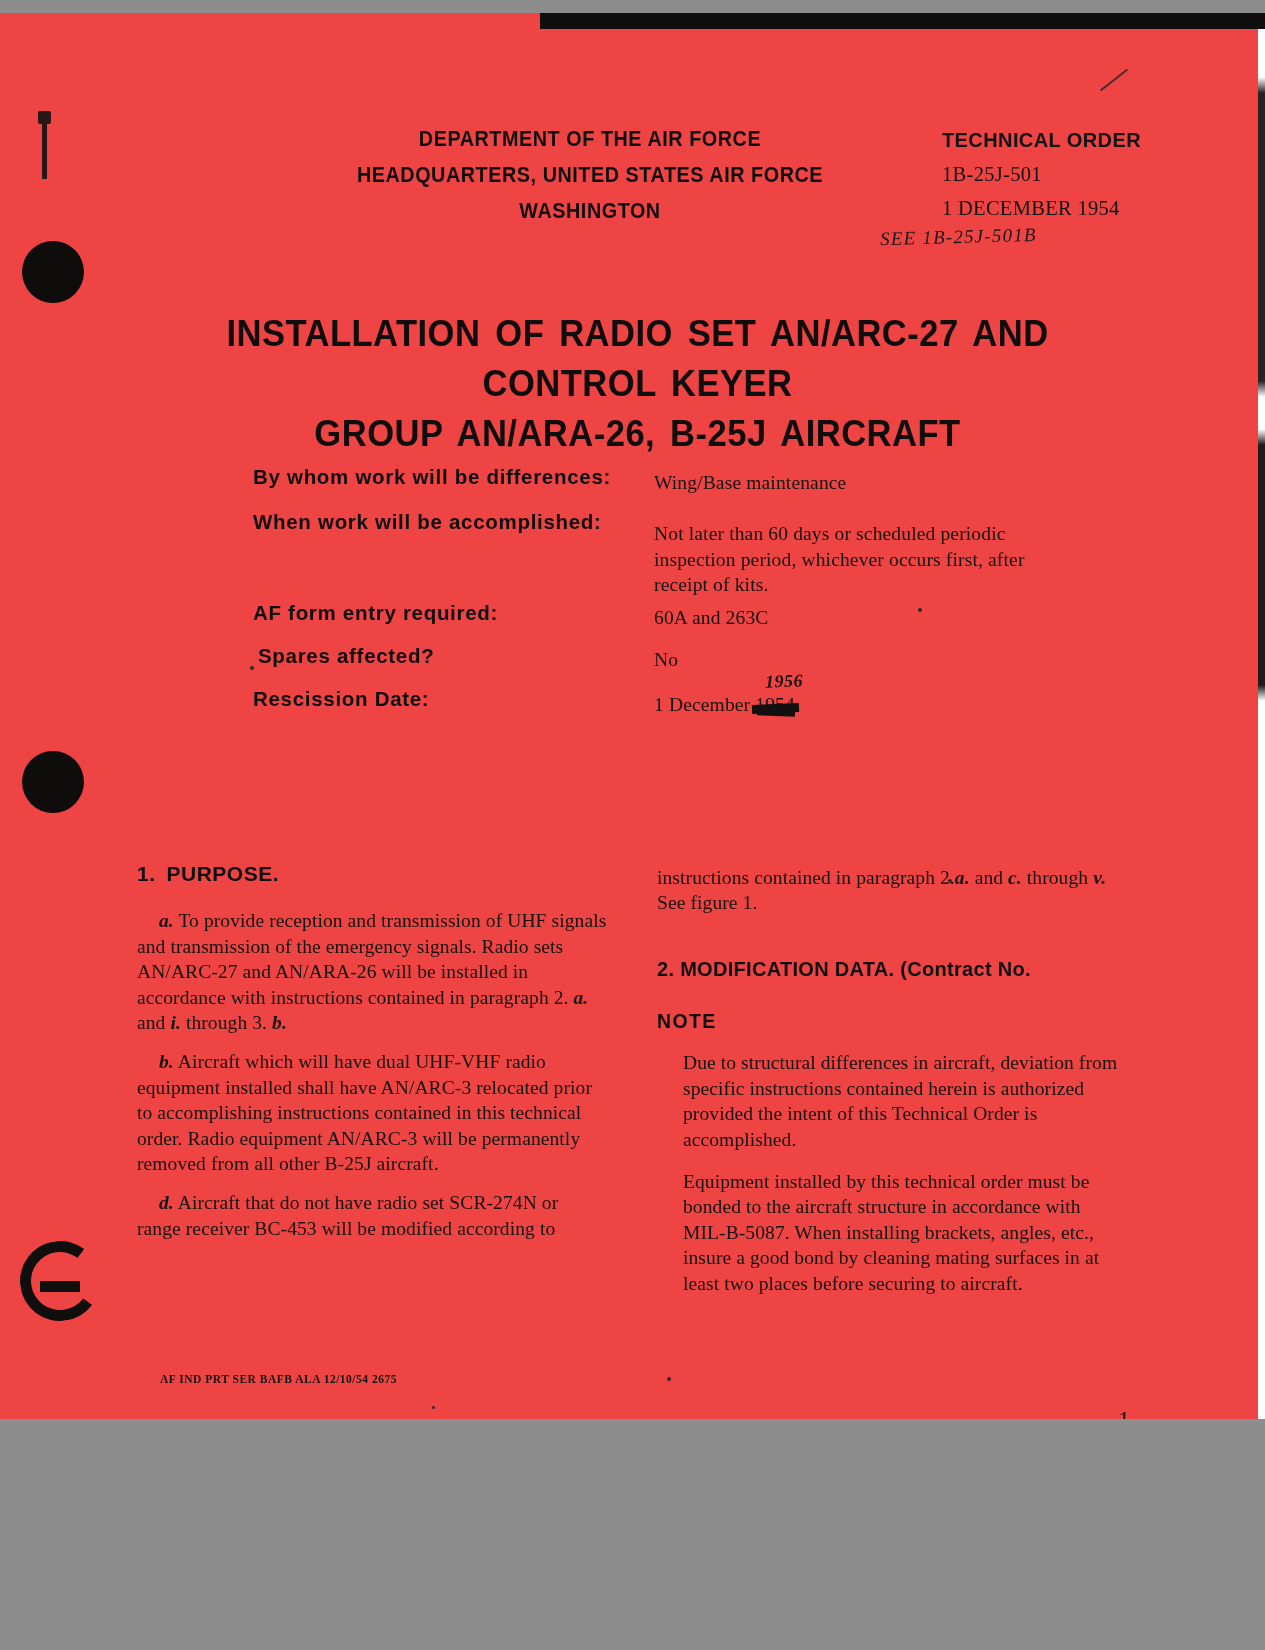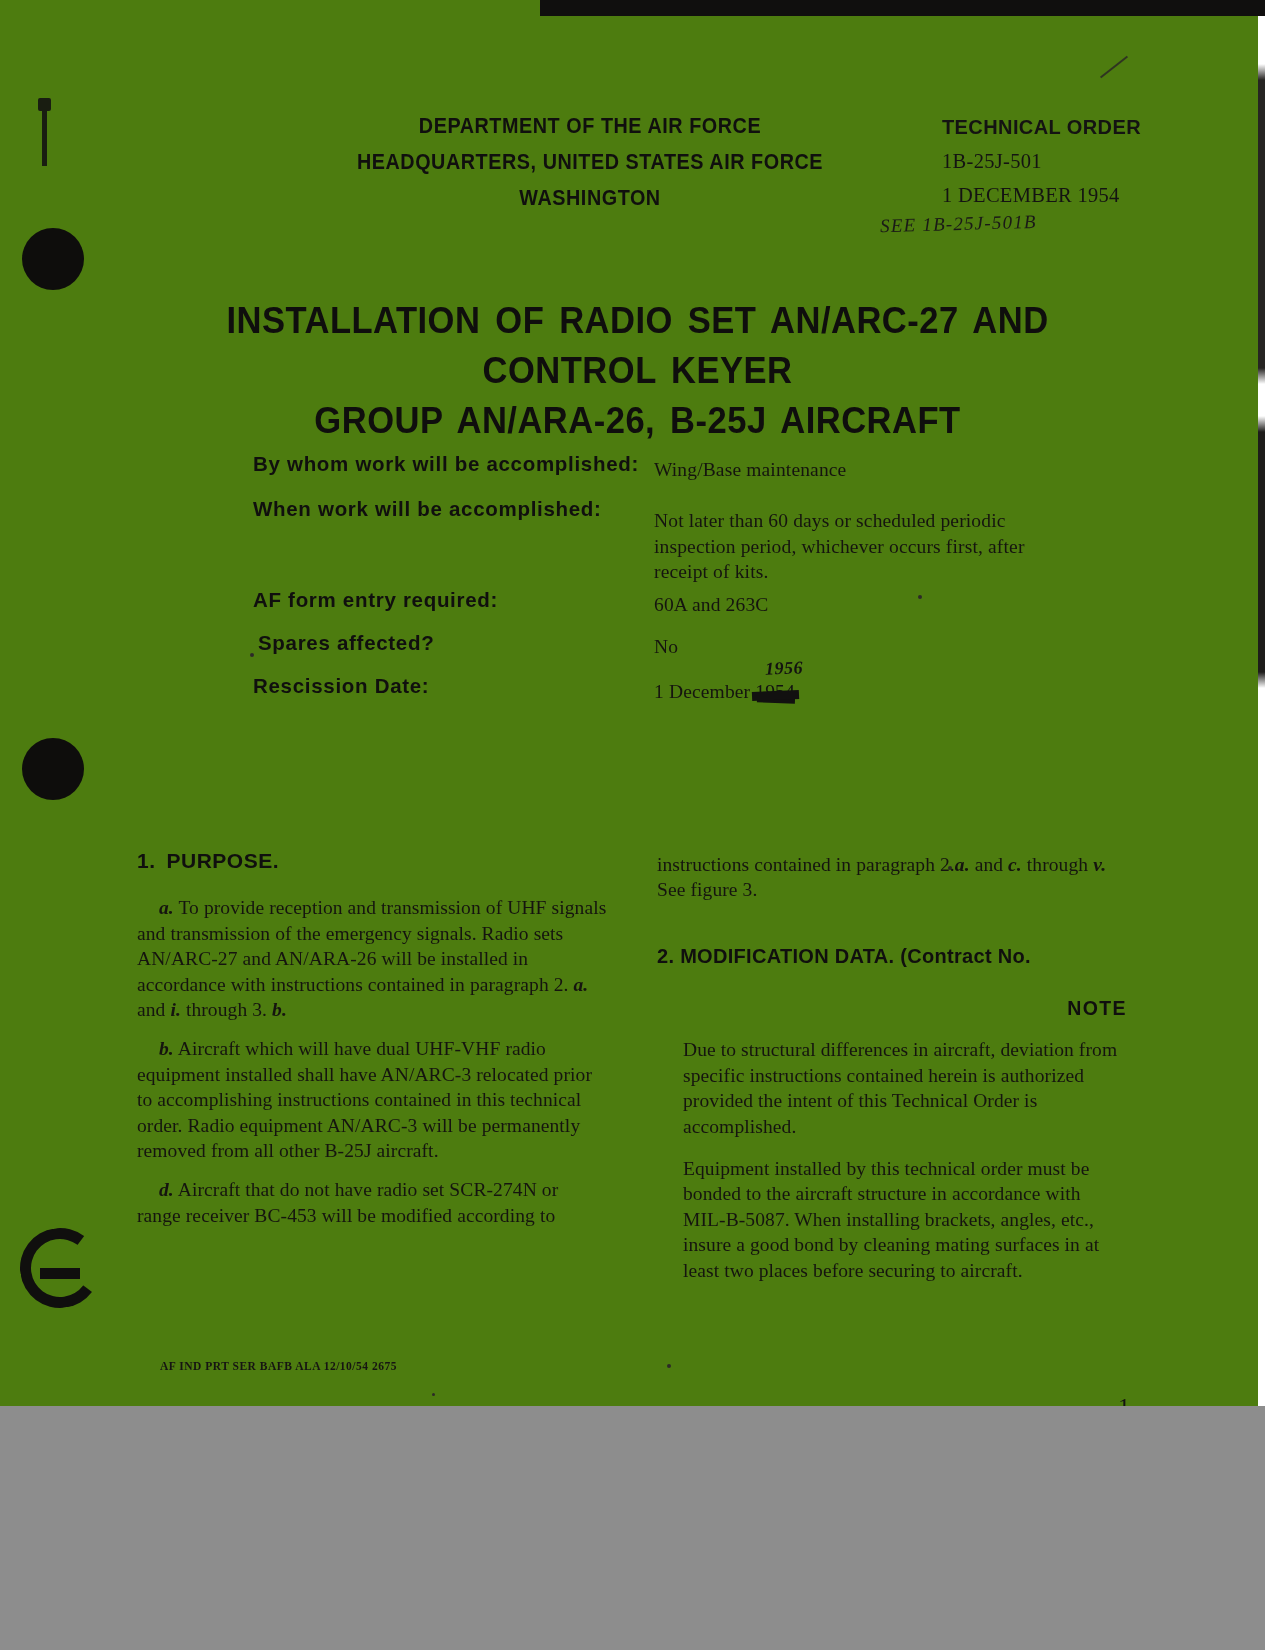--- a/index.html
+++ b/index.html
@@ -4,22 +4,22 @@
 <style>
   html, body {
     margin: 0;
     padding: 0;
     background: #8d8d8d;
   }
   .page {
     position: relative;
     width: 1265px;
     height: 1406px;
-    margin: 0 auto;
-    background: #4d7c0f;
+    margin: 13px auto;
+    background: #ef4444;
     overflow: hidden;
     font-family: "Liberation Serif", serif;
     color: #12110f;
   }
 
   
   .scan-band-top {
     position: absolute;
     left: 540px; top: 0; width: 725px; height: 16px;
     background: #100f0e;
@@ -281,21 +281,21 @@
     font-style: italic;
     font-weight: bold;
   }
   em.ital { font-style: italic; font-weight: bold; }
 
   .note-title {
     font-family: "Liberation Sans", sans-serif;
     font-weight: bold;
     font-size: 19.5px;
     letter-spacing: 1.4px;
-    text-align: right;
+    text-align: left;
     margin: 26px 0 16px 0;
     color: #100f0e;
   }
   .note-body {
     margin-left: 26px;
     width: 444px;
   }
   .note-body p {
     margin: 0 0 16px 0;
     text-indent: 0;
@@ -365,21 +365,21 @@
   </div>
 
   <div class="handwrite-see">SEE 1B-25J-501B</div>
 
   <div class="doc-title">
     <span class="ln">INSTALLATION OF RADIO SET AN/ARC-27 AND CONTROL KEYER</span>
     <span class="ln">GROUP AN/ARA-26, B-25J AIRCRAFT</span>
   </div>
 
   <div class="form-block">
-    <div class="form-label lbl-1">By whom work will be accomplished:</div>
+    <div class="form-label lbl-1">By whom work will be differences:</div>
     <div class="form-label lbl-2">When work will be accomplished:</div>
     <div class="form-label lbl-3">AF form entry required:</div>
     <div class="form-label lbl-4">Spares affected?</div>
     <div class="form-label lbl-5">Rescission Date:</div>
 
     <div class="form-value val-1">Wing/Base maintenance</div>
     <div class="form-value val-2">Not later than 60 days or scheduled periodic inspection period, whichever occurs first, after receipt of kits.</div>
     <div class="form-value val-3">60A and 263C</div>
     <div class="form-value val-4">No</div>
     <div class="form-value val-5">
@@ -406,21 +406,21 @@
 
 
     <p class="para">
       <span class="pl">d.</span>
       <span>Aircraft that do not have radio set SCR-274N or range receiver BC-453 will be modified according to</span>
     </p>
   </div>
 
   <div class="col col-right">
     <p class="para cont">
-      <span>instructions contained in paragraph 2.</span><em class="ital">a.</em><span> and </span><em class="ital">c.</em><span> through </span><em class="ital">v.</em><span> See figure 3.</span>
+      <span>instructions contained in paragraph 2.</span><em class="ital">a.</em><span> and </span><em class="ital">c.</em><span> through </span><em class="ital">v.</em><span> See figure 1.</span>
     </p>
 
     <div class="sec-head-2">
       <span class="num">2.</span>
       <span>MODIFICATION DATA. (Contract No.</span>
     </div>
 
     <div class="note-title">NOTE</div>
 
     <div class="note-body">

